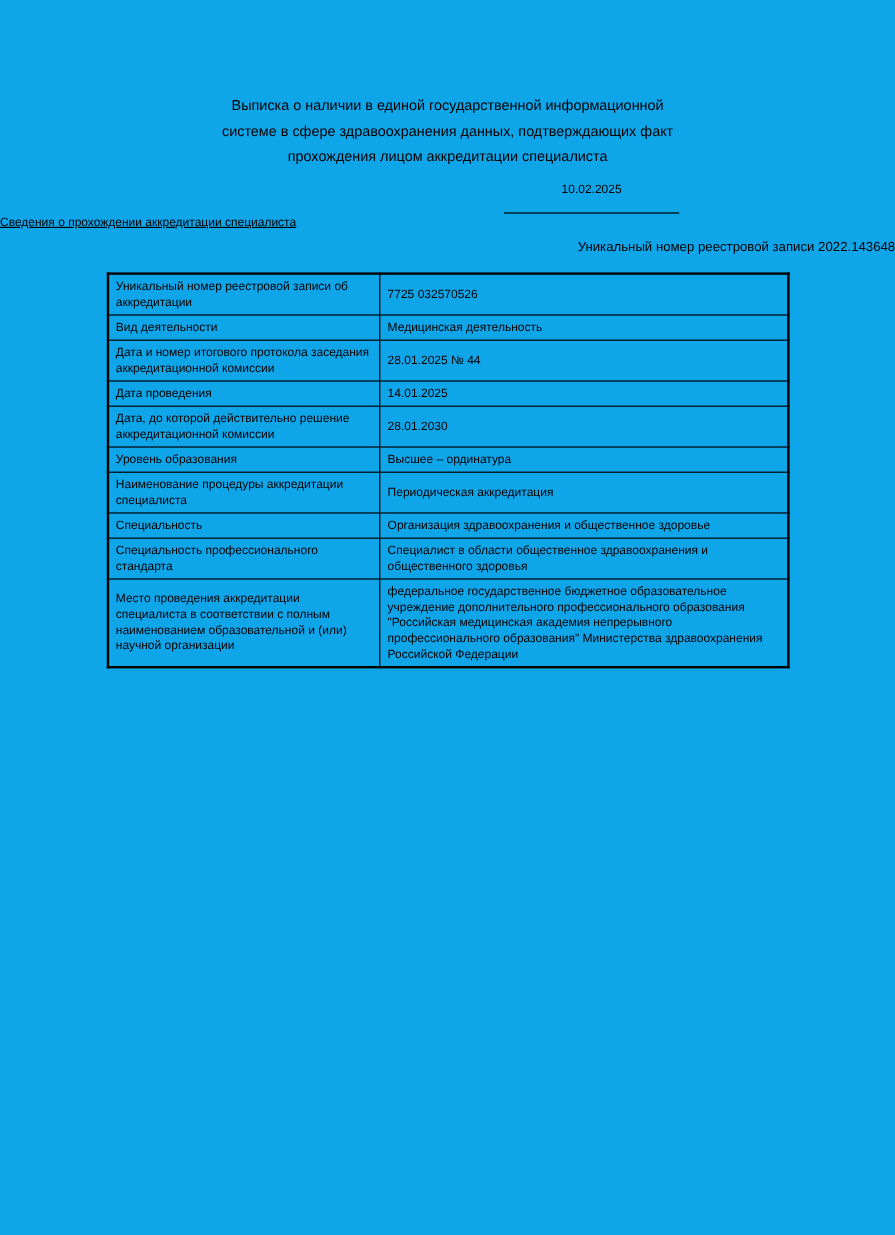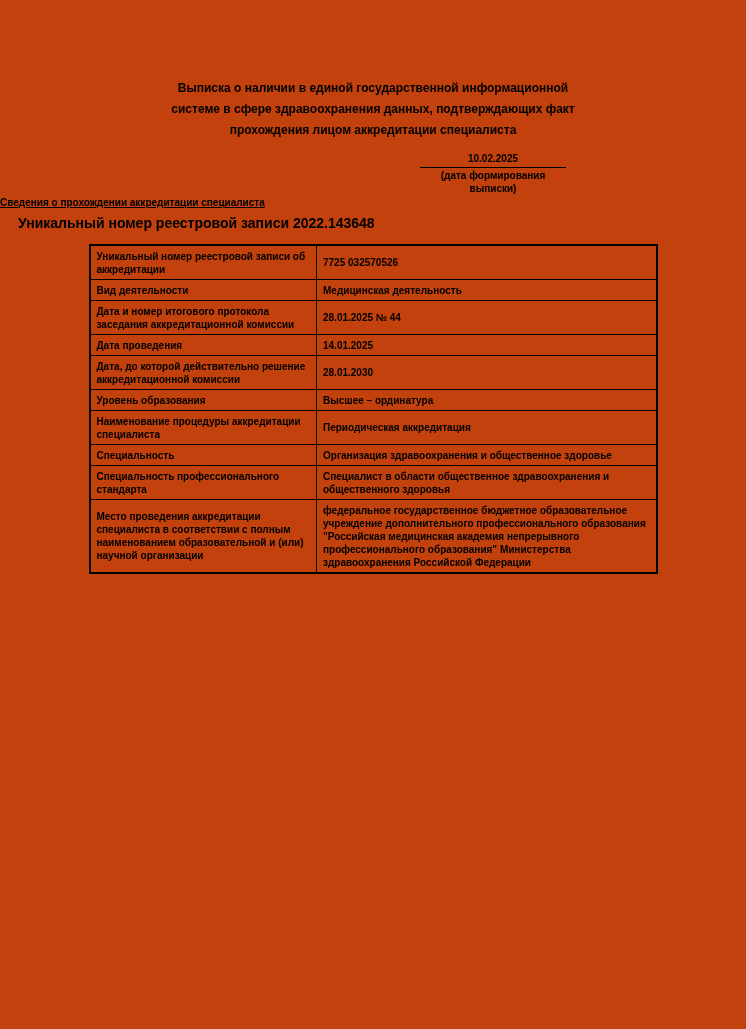--- a/index.html
+++ b/index.html
@@ -4,24 +4,24 @@
 <style>
   html, body {
     margin: 0;
     padding: 0;
     background: #ffffff;
   }
   .page {
     position: relative;
     width: 746px;
     height: 1029px;
-    background: #c2410c;
+    background: #0ea5e9;
     color: #000000;
     font-family: "Liberation Sans", "DejaVu Sans", sans-serif;
-    font-weight: bold;
+    font-weight: normal;
     box-sizing: border-box;
     padding-top: 78px;
     overflow: hidden;
   }
   .doc-title {
     width: 560px;
     margin: 0 auto;
     text-align: center;
     font-size: 12px;
     line-height: 21px;
@@ -31,43 +31,43 @@
     width: 146px;
     margin-left: 420px;
     margin-top: 11px;
     text-align: center;
     font-size: 10px;
     line-height: 13px;
   }
   .date-value {
     display: block;
     border-bottom: 1.5px solid #000;
-    padding-bottom: 2px;
+    padding-bottom: 12px;
   }
   .date-caption {
     display: block;
     padding-top: 1px;
   }
   .intro {
     width: 568px;
     margin: 17px auto 0 auto;
     text-align: center;
     font-size: 10px;
     line-height: 15px;
   }
   .section-header {
     text-align: left;
     font-size: 10px;
     line-height: 15px;
     text-decoration: underline;
   }
   .record-header {
     margin-top: 5px;
-    text-align: left;
-    font-size: 14px;
+    text-align: right;
+    font-size: 11px;
     line-height: 17px;
     margin-left: 18px;
   }
   table.acc-table {
     width: 567px;
     margin: 12px auto 4px auto;
     border-collapse: collapse;
     table-layout: fixed;
     border: 2px solid #000;
     font-size: 10px;
@@ -86,21 +86,20 @@
 <body>
 
 <div class="page">
 
   <div class="doc-title">Выписка о наличии в единой государственной информационной
 системе в сфере здравоохранения данных, подтверждающих факт
 прохождения лицом аккредитации специалиста</div>
 
   <div class="date-block">
     <span class="date-value">10.02.2025</span>
-    <span class="date-caption">(дата формирования выписки)</span>
   </div>
 
 
   <div class="section-header">Сведения о прохождении аккредитации специалиста</div>
 
   <div class="record-header">Уникальный номер реестровой записи 2022.143648</div>
 
   <table class="acc-table">
     <colgroup>
       <col class="c-label">

